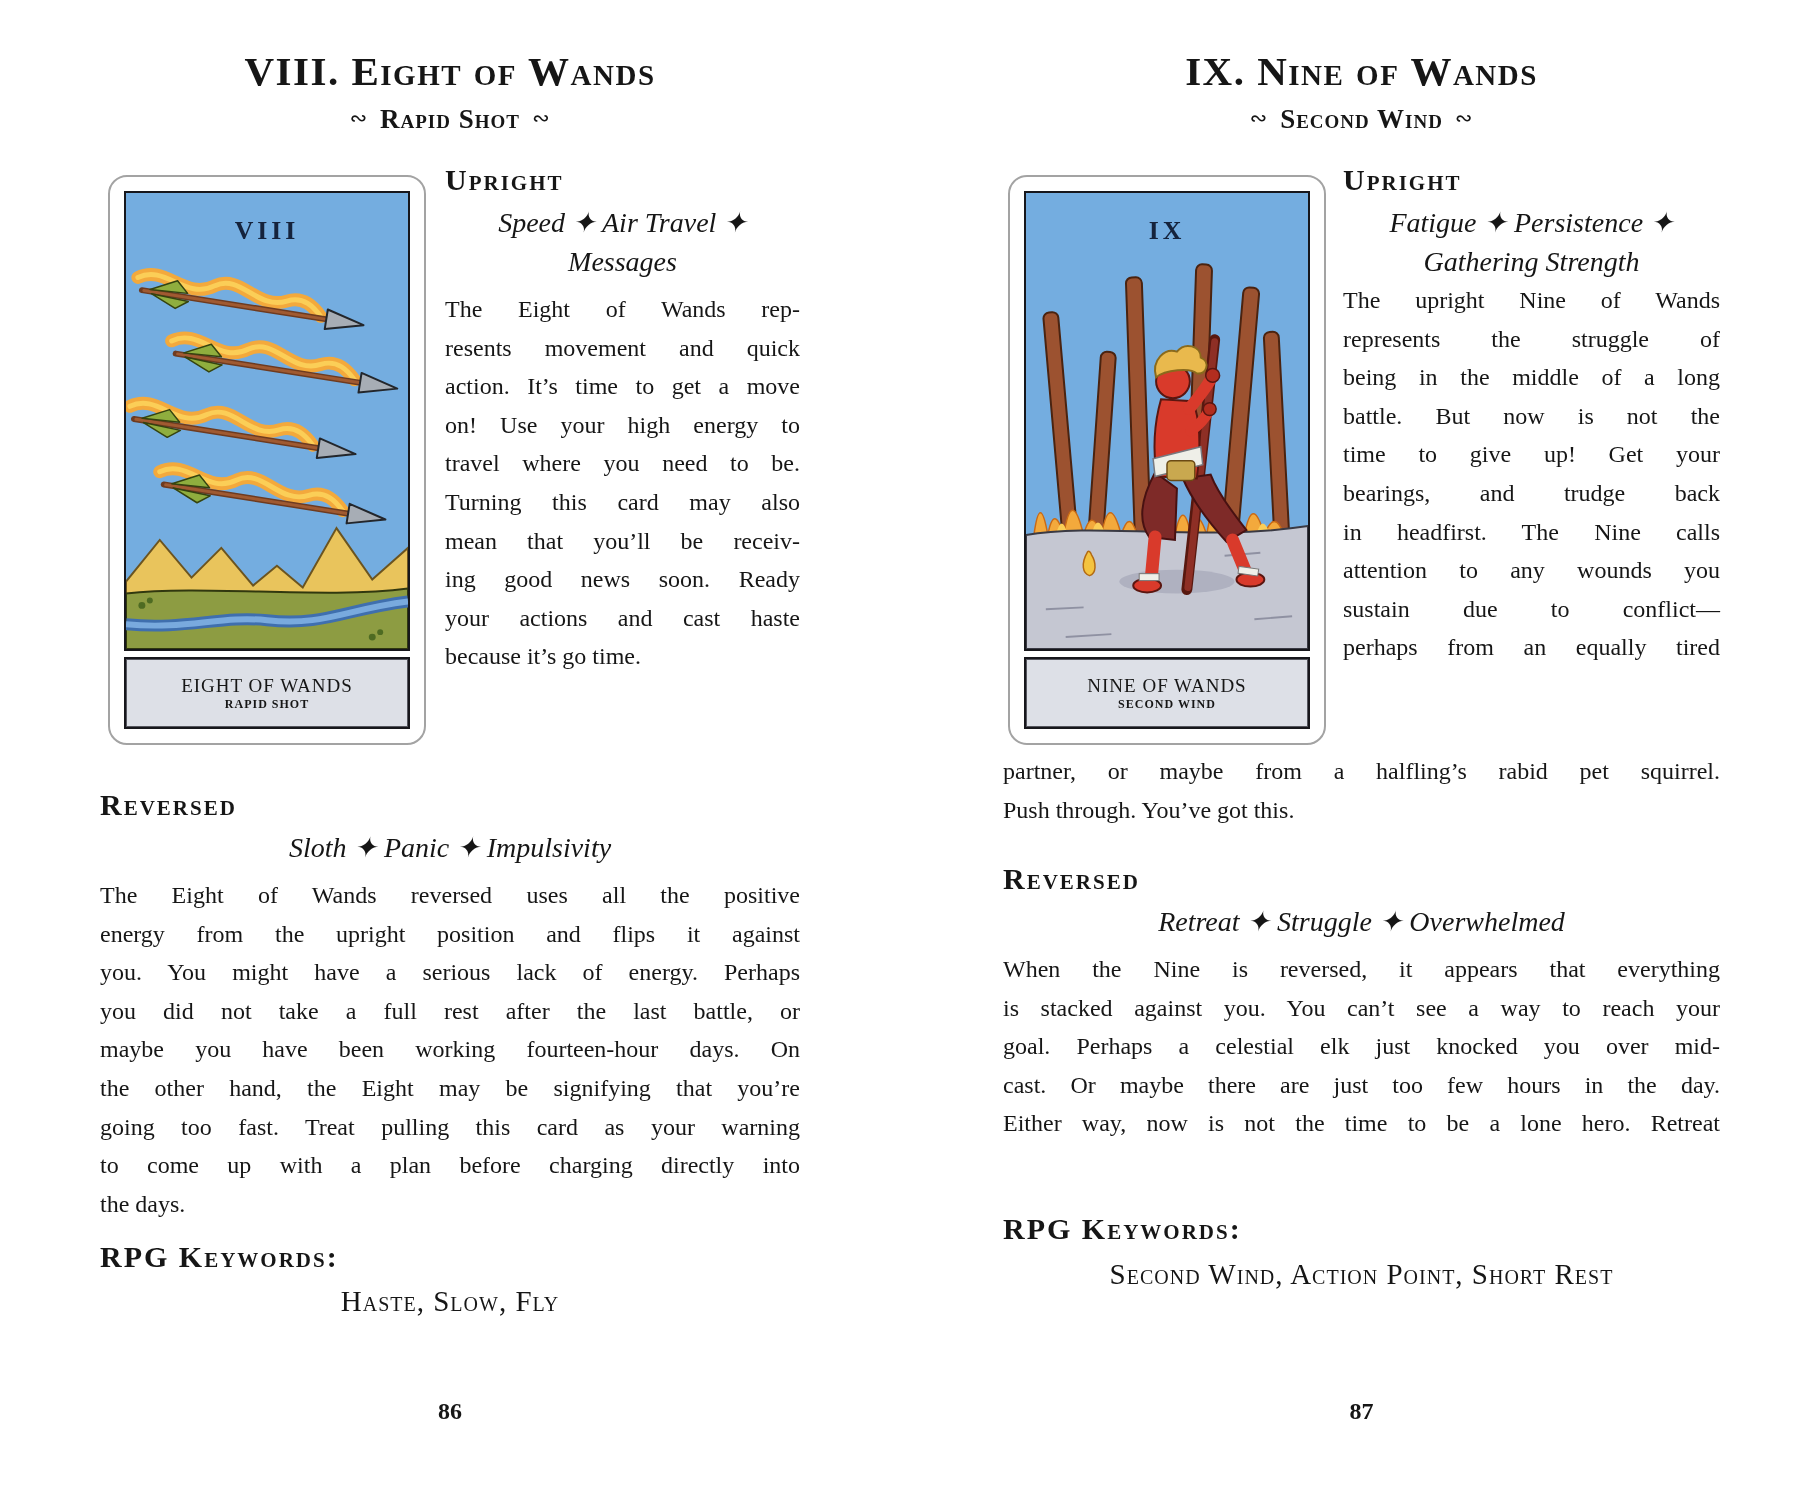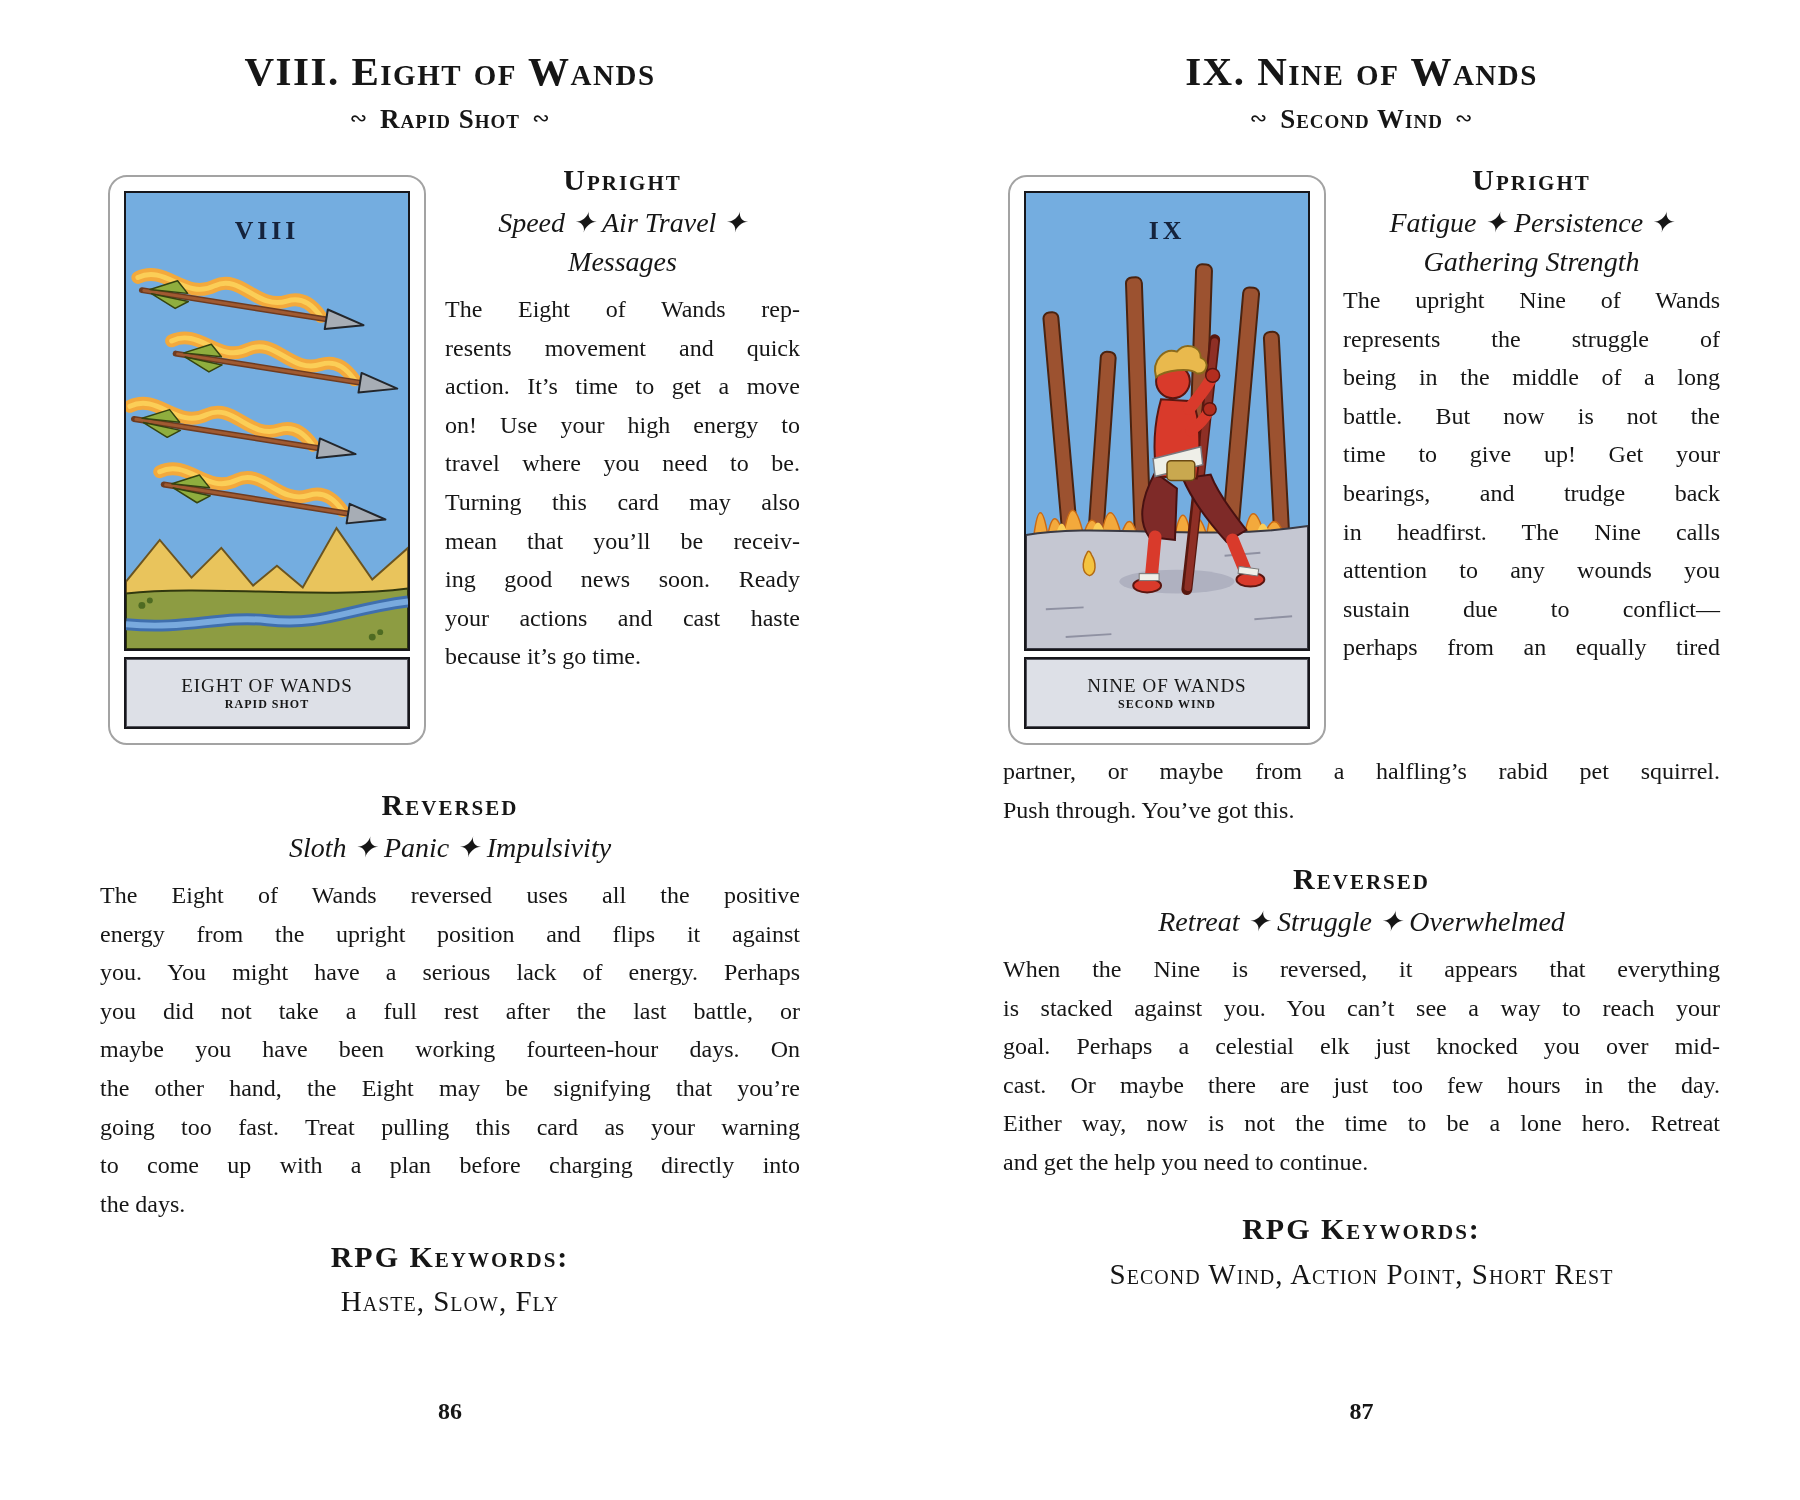--- a/index.html
+++ b/index.html
@@ -21,21 +21,21 @@
     width:100%; text-align:center; font-variant:small-caps;
     font-size:27px; font-weight:600; letter-spacing:1px;
   }
   .orn {
     font-family:"DejaVu Sans", sans-serif; font-weight:400;
     font-size:0.78em; position:relative; top:-3px; padding:0 12px;
     font-variant:normal;
   }
 
   .sec-h {
-    width:100%; text-align:center; font-variant:small-caps;
+    width:100%; text-align:left; font-variant:small-caps;
     font-size:30px; font-weight:600; letter-spacing:2px;
   }
   .kw-lines { width:100%; font-style:italic; font-size:28px; line-height:39px; }
   .body-lines { width:100%; font-size:24px; line-height:38.6px; }
   .tline { text-align:justify; text-align-last:justify; text-justify:inter-word; }
   .tline.lastline { text-align-last:left; }
   .center-lines .tline { text-align:center !important; text-align-last:center !important; }
 
   .rpg-kw {
     width:100%; text-align:center; font-variant:small-caps;
@@ -289,20 +289,19 @@
   <div class="abs sec-h" style="top:862px;">Reversed</div>
   <div class="abs kw-lines center-lines" style="top:902px;">
       <div class="tline lastline">Retreat ✦ Struggle ✦ Overwhelmed</div>
     </div>
   <div class="abs body-lines" style="top:950px;">
       <div class="tline">When the Nine is reversed, it appears that everything</div>
       <div class="tline">is stacked against you. You can’t see a way to reach your</div>
       <div class="tline">goal. Perhaps a celestial elk just knocked you over mid-</div>
       <div class="tline">cast. Or maybe there are just too few hours in the day.</div>
       <div class="tline">Either way, now is not the time to be a lone hero. Retreat</div>
-      <div class="tline lastline">and get the help you need to continue.</div>
     </div>
 
   <div class="abs sec-h" style="top:1212px;">RPG Keywords:</div>
   <div class="abs rpg-kw" style="top:1258px;">Second Wind, Action Point, Short Rest</div>
 
   <div class="abs pagenum" style="top:1398px;">87</div>
 </div>
 
 </body></html>

